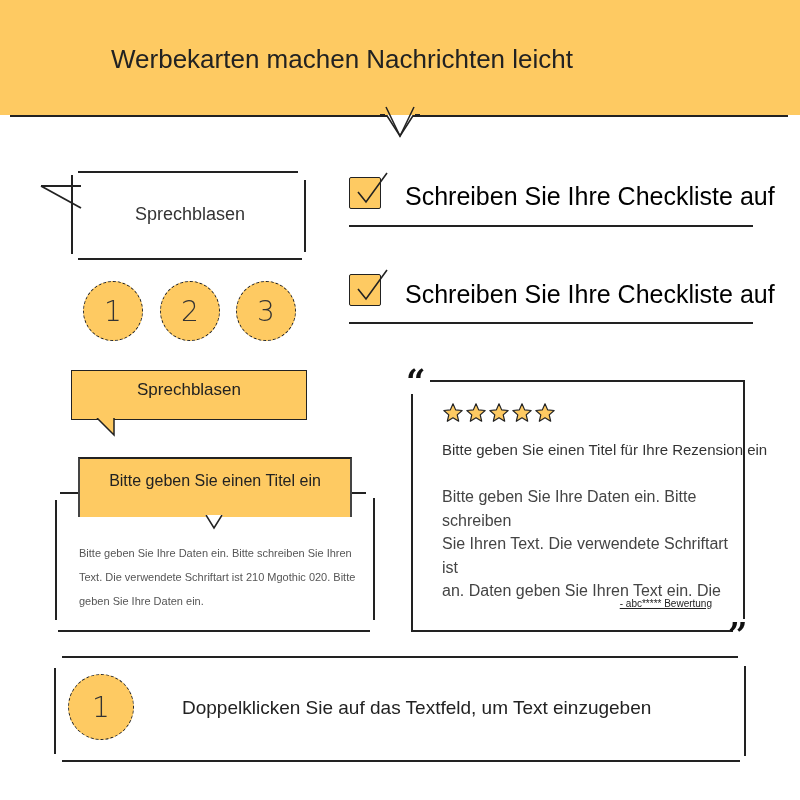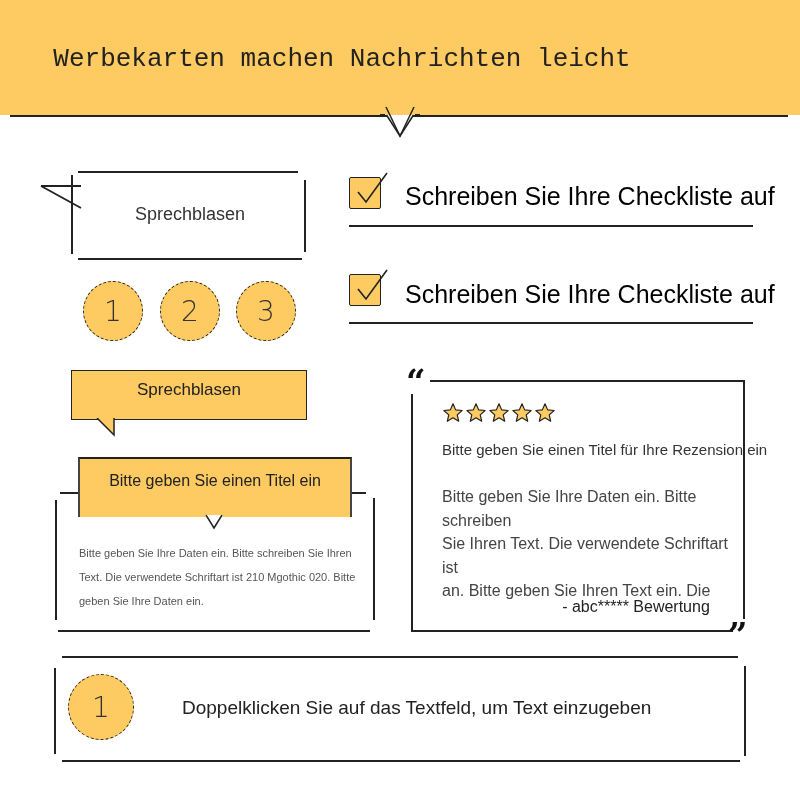--- a/index.html
+++ b/index.html
@@ -4,21 +4,21 @@
   <style>
     * { box-sizing: border-box; margin: 0; padding: 0; }
     html, body { width: 800px; height: 800px; background: #ffffff; overflow: hidden; }
     body { position: relative; font-family: "Liberation Sans", "DejaVu Sans", sans-serif; color: #222; }
     .abs { position: absolute; }
     .hline { position: absolute; height: 0; border-top: 2px solid #222; }
     .vline { position: absolute; width: 0; border-left: 2px solid #222; }
 
     
     .header { left: 0; top: 0; width: 800px; height: 115px; background: #FECA62; }
-    .header-title { left: 0; top: 44px; width: 684px; text-align: center; font-size: 26px; color: #222; letter-spacing: 0px; font-family: Liberation Mono, monospace; }
+    .header-title { left: 0; top: 44px; width: 684px; text-align: center; font-size: 26px; color: #222; letter-spacing: 0px; }
     .header-line { left: 10px; top: 115px; width: 778px; border-top-width: 2px; }
     .header-notch { left: 380px; top: 106px; }
 
     
     .bubble1-text { left: 78px; top: 204px; width: 224px; text-align: center; font-size: 18px; color: #333; }
 
     
     .num-circle { position: absolute; width: 60px; height: 60px; border-radius: 50%; background: #FECA62; border: 1.5px dashed #222; display: flex; align-items: center; justify-content: center; font-size: 28px; color: #333; font-family: "DejaVu Sans", sans-serif; font-weight: 200; }
 
     
@@ -33,21 +33,21 @@
     .title-tab { left: 78px; top: 457px; width: 274px; height: 60px; background: #FECA62; border-left: 2px solid #444; border-right: 2px solid #444; border-top: 2px solid #222; }
     .title-tab-text { left: 78px; top: 472px; width: 274px; text-align: center; font-size: 16px; color: #222; }
     .card-text { left: 79px; top: 541px; width: 285px; font-size: 11px; line-height: 24px; color: #555; }
 
     
     .quote-open { left: 406px; top: 364px; font-size: 34px; font-weight: bold; font-family: "DejaVu Serif", serif; color: #111; line-height: 1; }
     .quote-close { left: 728px; top: 618px; font-size: 34px; font-weight: bold; font-family: "DejaVu Serif", serif; color: #111; line-height: 1; }
     .stars { left: 442px; top: 402px; display: flex; gap: 1px; }
     .review-title { left: 442px; top: 441px; font-size: 15px; color: #333; }
     .review-body { left: 442px; top: 485px; width: 300px; font-size: 16px; line-height: 23.5px; color: #444; }
-    .review-author { left: 560px; top: 598px; width: 152px; text-align: center; font-size: 16px; color: #222; }
+    .review-author { left: 560px; top: 598px; width: 152px; text-align: right; font-size: 10px; color: #222; text-decoration: underline; }
 
     
     .bottom-text { left: 182px; top: 697px; font-size: 19px; color: #222; }
   </style>
 </head>
 <body>
 
 <div class="abs header"></div>
 <div class="abs header-title">Werbekarten machen Nachrichten leicht</div>
 <div class="hline header-line"></div>
@@ -140,21 +140,21 @@
       </svg>
     <svg width="22" height="22" viewBox="0 0 24 24">
         <polygon points="12,2 14.9,8.6 22,9.3 16.6,14 18.2,21 12,17.3 5.8,21 7.4,14 2,9.3 9.1,8.6" fill="#FECA62" stroke="#222" stroke-width="1.3" stroke-linejoin="round"></polygon>
       </svg>
   </div>
 
   <div class="abs review-title">Bitte geben Sie einen Titel für Ihre Rezension ein</div>
   <div class="abs review-body">
     <div>Bitte geben Sie Ihre Daten ein. Bitte schreiben</div>
     <div>Sie Ihren Text. Die verwendete Schriftart ist</div>
-    <div>an. Bitte geben Sie Ihren Text ein. Die</div>
+    <div>an. Daten geben Sie Ihren Text ein. Die</div>
   </div>
   <div class="abs review-author">- abc***** Bewertung</div>
 </div>
 
 <div>
   <div class="hline" style="left:62px; top:656px; width:676px;"></div>
   <div class="vline" style="left:54px; top:668px; height:86px;"></div>
   <div class="vline" style="left:744px; top:666px; height:90px;"></div>
   <div class="hline" style="left:62px; top:760px; width:678px;"></div>
   <div class="num-circle" style="left:68px; top:674px; width:66px; height:66px;">1</div>

